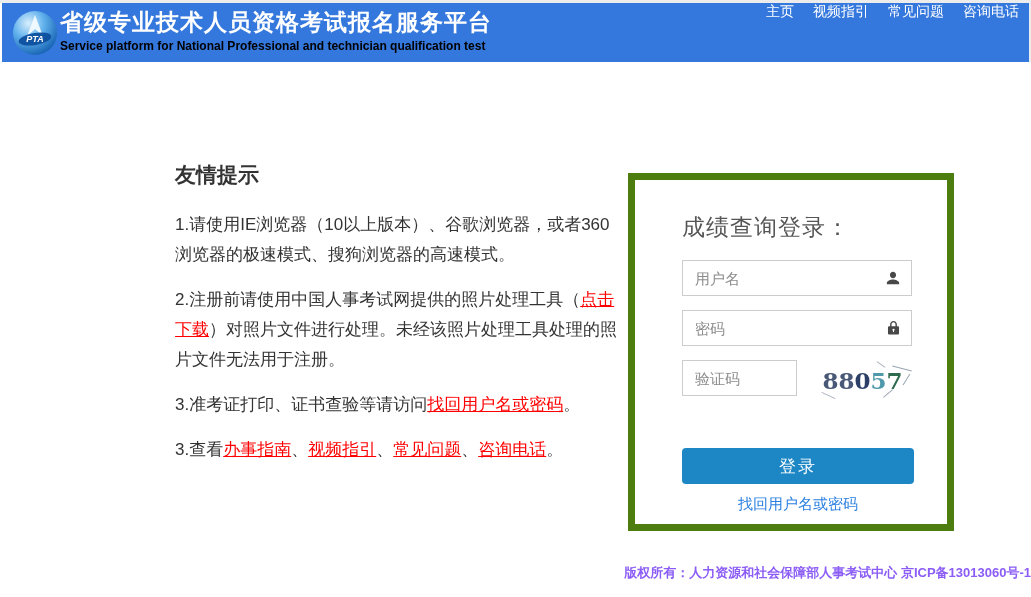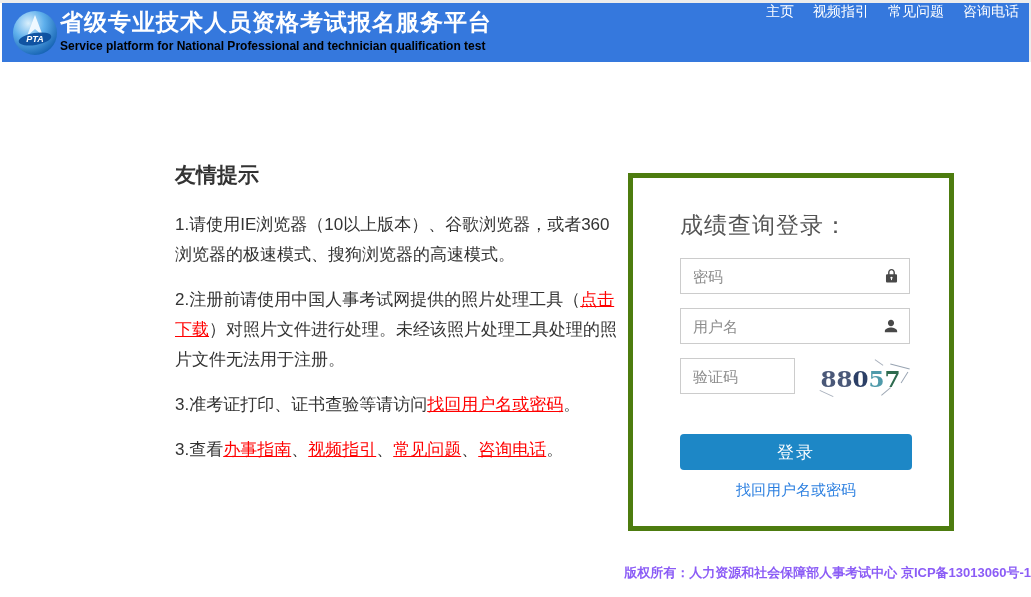--- a/index.html
+++ b/index.html
@@ -25,21 +25,21 @@
   .nav-link{color:#fff;font-size:14px;text-decoration:none;cursor:pointer;white-space:nowrap;}
 
   
   .tips{position:absolute;left:175px;top:161px;width:445px;}
   .tips-title{font-size:21px;color:#333;font-weight:bold;margin:0 0 21px 0;}
   .tip-p{font-size:17px;color:#333;line-height:30px;margin:0 0 15px 0;}
   .tip-link{color:var(--link-red);text-decoration:underline;cursor:pointer;}
 
   
   .login-box{position:absolute;left:628px;top:173px;width:326px;height:358px;
-    background:#fff;border:5px solid #4d7c0f;padding:32px 46px 16px 47px;}
+    background:#fff;border:7px solid #4d7c0f;padding:32px 46px 16px 47px;}
   .login-title{font-size:23px;font-weight:normal;color:#555;margin:0 0 17px 0;letter-spacing:1px;}
   .field{position:relative;width:230px;margin-bottom:14px;}
   .field input{width:230px;height:36px;border:1px solid #ccc;padding:0 36px 0 12px;
     font-size:15px;color:#333;outline:none;font-family:inherit;}
   .field input::placeholder{color:#8c8c8c;}
   .field .icon{position:absolute;right:10px;top:50%;transform:translateY(-50%);line-height:0;}
   .captcha-row{display:flex;align-items:flex-start;width:230px;}
   .captcha-input{width:115px;height:36px;border:1px solid #ccc;padding:0 12px;
     font-size:15px;color:#333;outline:none;font-family:inherit;}
   .captcha-input::placeholder{color:#8c8c8c;}
@@ -51,21 +51,21 @@
   .digit:nth-child(2){transform:rotate(2deg) translateY(1px);margin-left:2px;}
   .digit:nth-child(3){transform:rotate(-2deg) translateY(2px);margin-left:2px;}
   .digit:nth-child(4){transform:rotate(3deg) translateY(-1px);margin-left:1px;}
   .digit:nth-child(5){transform:rotate(9deg);margin-left:1px;}
   .noise{position:absolute;background:#98a4b2;height:1px;}
   .n1{width:20px;top:8px;right:0;transform:rotate(15deg);}
   .n2{width:13px;top:19px;right:-1px;transform:rotate(-58deg);}
   .n3{width:15px;bottom:4px;left:8px;transform:rotate(25deg);background:#a8b0bc;}
   .n4{width:10px;top:4px;right:26px;transform:rotate(35deg);background:#a8b0bc;}
   .n5{width:12px;bottom:6px;right:18px;transform:rotate(-40deg);background:#a0aab6;}
-  .login-btn{display:block;width:232px;height:36px;margin-top:36px;border:none;border-radius:4px;
+  .login-btn{display:block;width:232px;height:36px;margin-top:48px;border:none;border-radius:4px;
     background:var(--button-blue);color:#fff;font-size:17px;letter-spacing:2px;cursor:pointer;
     font-family:inherit;}
   .forgot{display:block;width:232px;margin-top:11px;text-align:center;color:var(--link-blue);
     font-size:15px;text-decoration:none;cursor:pointer;}
 
   
   footer{position:absolute;left:0;right:0;top:564px;text-align:right;font-size:13px;color:#8b5cf6;font-weight:bold;}
 </style>
 </head>
 <body>
@@ -110,35 +110,35 @@
           <p class="tip-p"><span>2.注册前请使用中国人事考试网提供的照片处理工具（</span><a class="tip-link">点击下载</a><span>）对照片文件进行处理。未经该照片处理工具处理的照片文件无法用于注册。</span></p>
           <p class="tip-p"><span>3.准考证打印、证书查验等请访问</span><a class="tip-link">找回用户名或密码</a><span>。</span></p>
           <p class="tip-p"><span>3.查看</span><a class="tip-link">办事指南</a><span>、</span><a class="tip-link">视频指引</a><span>、</span><a class="tip-link">常见问题</a><span>、</span><a class="tip-link">咨询电话</a><span>。</span></p>
         </div>
     </section>
 
     <section class="login-box">
       <h3 class="login-title">成绩查询登录：</h3>
 
       <div class="field">
+        <input type="text" placeholder="用户名" style="">
+        <span class="icon">
+          <svg width="18" height="18" viewBox="0 0 24 24" fill="#484848">
+            <path d="M12 12.2c2.3 0 4.1-1.9 4.1-4.2S14.3 3.8 12 3.8 7.9 5.7 7.9 8s1.8 4.2 4.1 4.2zm0 1.8c-3.2 0-8.2 1.7-8.2 4.8v1.4h16.4v-1.4c0-3.1-5-4.8-8.2-4.8z"></path>
+          </svg>
+        </span>
+      </div>
+
+      <div class="field">
         <input type="password" placeholder="密码" style="">
         <span class="icon">
           <svg width="17" height="18" viewBox="0 0 24 24">
             <path fill="#484848" d="M18 9.5h-1.2V7.2C16.8 4.3 14.7 2 12 2S7.2 4.3 7.2 7.2v2.3H6c-1 0-1.8.8-1.8 1.8v8.2c0 1 .8 1.8 1.8 1.8h12c1 0 1.8-.8 1.8-1.8v-8.2c0-1-.8-1.8-1.8-1.8zM9.2 7.2c0-1.8 1.2-3.2 2.8-3.2s2.8 1.4 2.8 3.2v2.3H9.2V7.2z"></path>
             <circle cx="12" cy="14.6" r="1.6" fill="#ffffff"></circle>
             <rect x="11.3" y="15.2" width="1.4" height="2.6" fill="#ffffff"></rect>
-          </svg>
-        </span>
-      </div>
-
-      <div class="field">
-        <input type="text" placeholder="用户名" style="">
-        <span class="icon">
-          <svg width="18" height="18" viewBox="0 0 24 24" fill="#484848">
-            <path d="M12 12.2c2.3 0 4.1-1.9 4.1-4.2S14.3 3.8 12 3.8 7.9 5.7 7.9 8s1.8 4.2 4.1 4.2zm0 1.8c-3.2 0-8.2 1.7-8.2 4.8v1.4h16.4v-1.4c0-3.1-5-4.8-8.2-4.8z"></path>
           </svg>
         </span>
       </div>
 
       <div class="captcha-row">
         <input type="text" class="captcha-input" placeholder="验证码" style="">
         <div class="captcha-img" id="captcha-digits">
           <div class="noise n1"></div>
           <div class="noise n2"></div>
           <div class="noise n3"></div>

